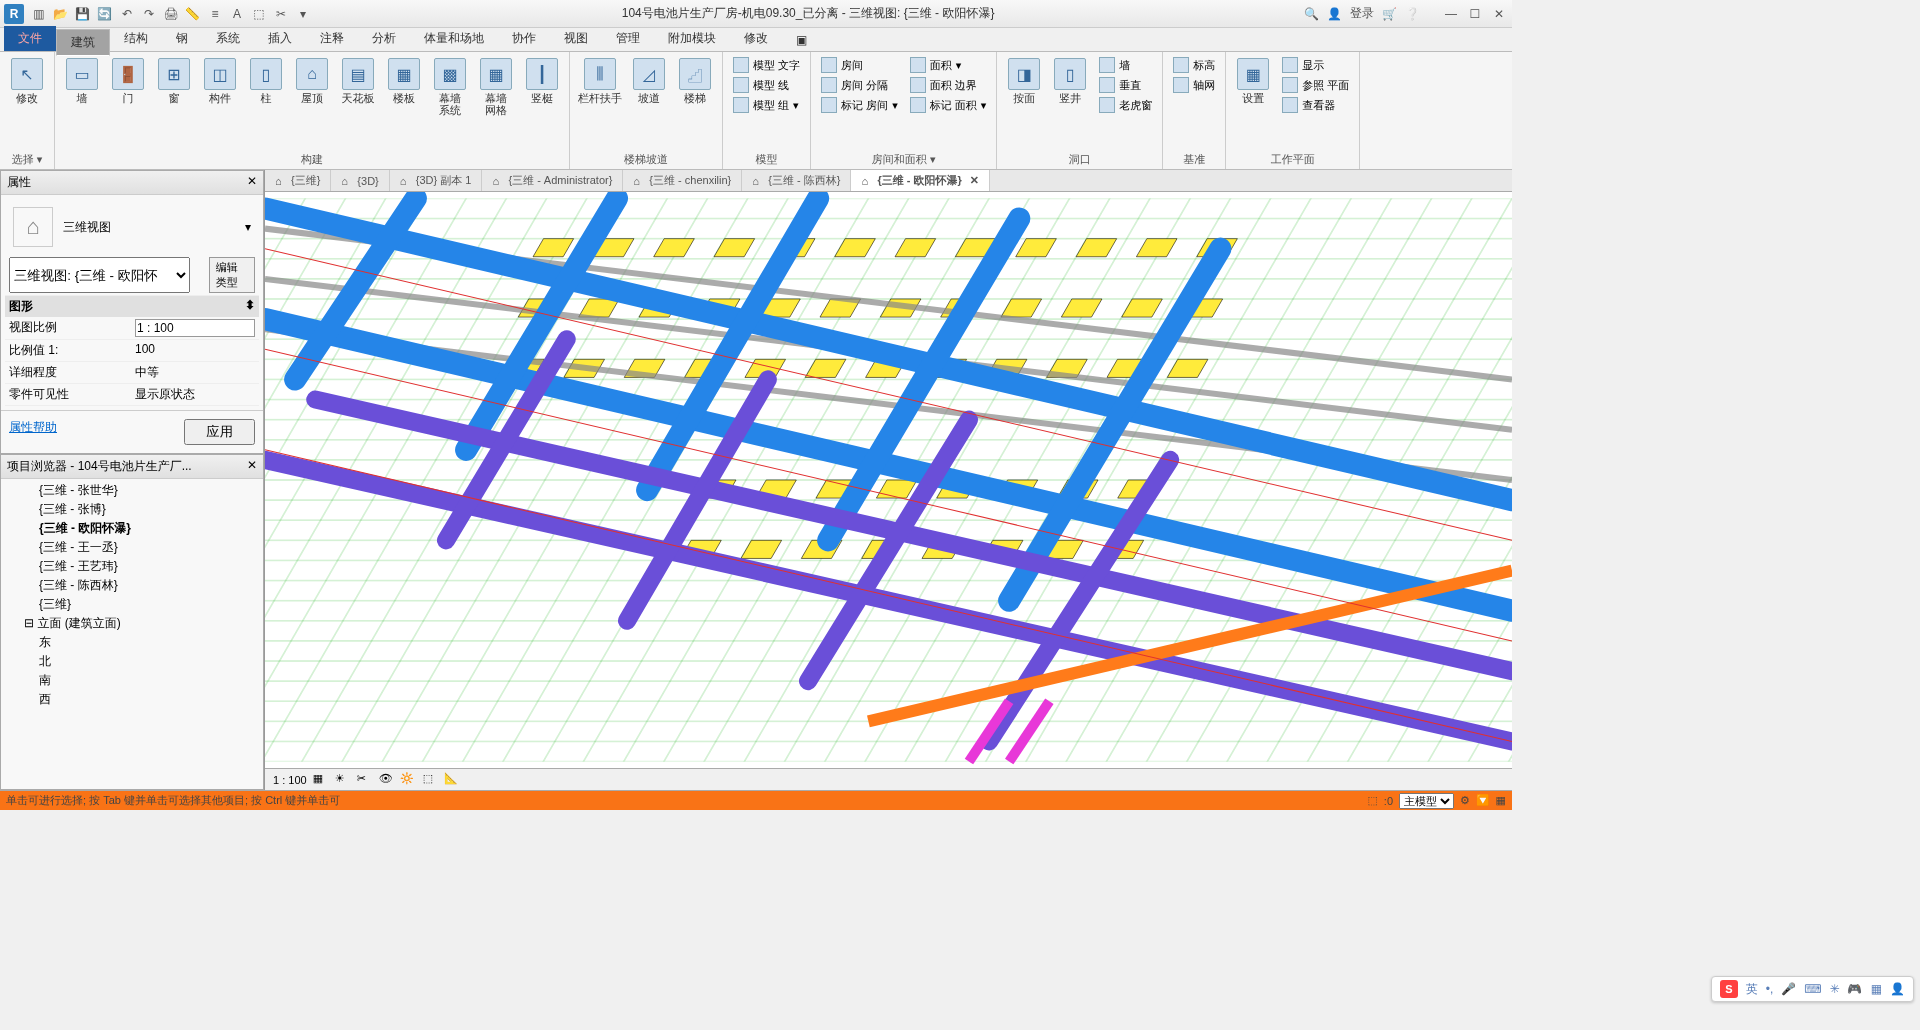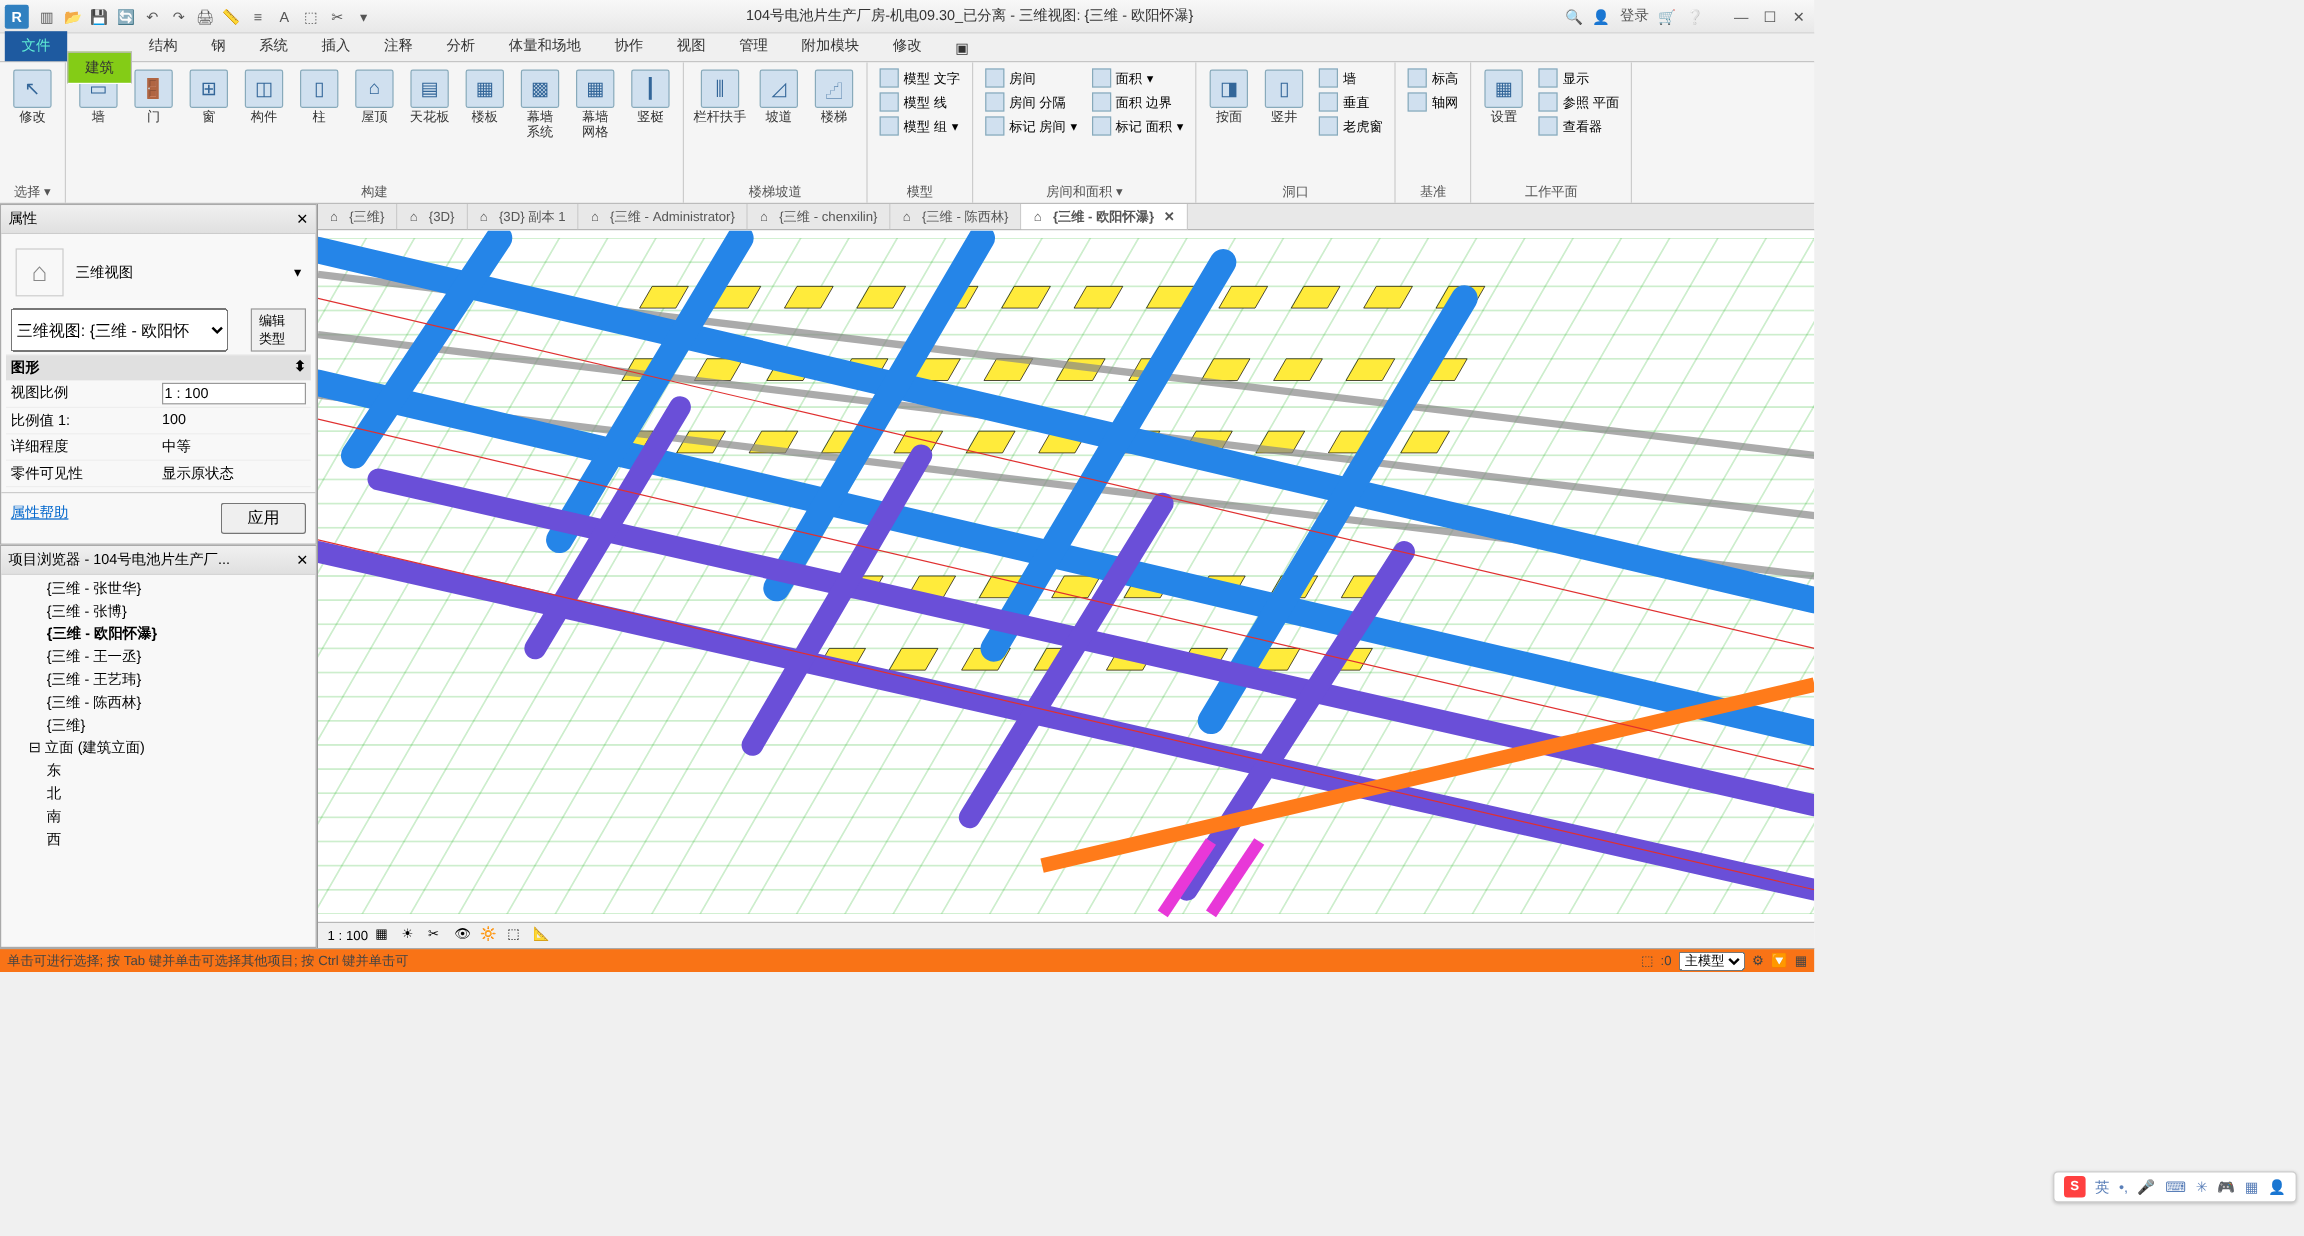--- a/index.html
+++ b/index.html
@@ -12,40 +12,40 @@
 .titlebar .qat span { width: 18px; height: 18px; display: inline-flex; align-items: center; justify-content: center; color: #555; }
 .titlebar .title { flex: 1; text-align: center; color: #333; font-size: 12px; }
 .titlebar .right { display: flex; gap: 8px; align-items: center; color: #555; }
 .titlebar .right span { display:inline-flex; align-items:center; gap:2px;}
 .winbtns { display:flex; gap: 6px; margin-left:14px;}
 .winbtns span { width:18px; height:14px; display:inline-flex; align-items:center; justify-content:center;}
 
 
 .menutabs { height: 24px; background: #f0f0f0; display: flex; align-items: flex-end; padding-left: 4px; gap: 0; border-bottom: 1px solid #bbb; }
 .menutabs .tab { padding: 4px 14px; color: #333; cursor: pointer; }
-.menutabs .tab.file { background: #1e5aa0; color: #5eead4; }
-.menutabs .tab.active { background: #84cc16; border: 1px solid #bbb; border-bottom: 1px solid #fff; position: relative; top: 19px; font-family: Liberation Mono, monospace; }
+.menutabs .tab.file { background: #1e5aa0; color: #fca5a5; }
+.menutabs .tab.active { background: #a3a3a3; border: 1px solid #bbb; border-bottom: 1px solid #fff; position: relative; top: 5px; font-family: Liberation Mono, monospace; }
 
 
 .ribbon { height: 118px; background: #f5f5f5; border-bottom: 1px solid #bbb; display: flex; }
 .rgroup { border-right: 1px solid #ccc; padding: 4px 6px 2px; display: flex; flex-direction: column; align-items: center; }
 .rgroup .items { display: flex; gap: 4px; flex: 1; align-items:flex-start;}
 .rgroup .glabel { font-size: 11px; color: #555; margin-top: 2px; text-align:center;}
 .rbtn { display: flex; flex-direction: column; align-items: center; min-width: 42px; padding: 2px; gap: 2px; }
 .rbtn .ico { width: 32px; height: 32px; background: #d0e0ef; border: 1px solid #8ab; border-radius: 2px; display:flex; align-items:center;justify-content:center;font-size:16px;color:#369;}
 .rbtn .lbl { font-size: 11px; color: #333; text-align:center; line-height:1.1;}
 .rcol { display:flex; flex-direction:column; gap:2px; font-size:11px;text-align:center;}
 .rcol .row { display:flex; align-items:center; gap:4px; padding:1px 4px;}
 .rcol .row .ico {width:16px;height:16px;background:#d0e0ef;border:1px solid #8ab;display:inline-block;}
 
 
 .workspace { display: flex; height: calc(100% - 28px - 24px - 118px - 20px); }
 .leftpanels { width: 265px; display: flex; flex-direction: column; background: #f0f0f0; border-right:1px solid #999;}
 .panel { border: 1px solid #aaa; margin:0; background:#f8f8f8;}
-.panel .phead { background: linear-gradient(#f0f0f0,#e0e0e0); padding: 3px 6px; display:flex; justify-content:space-between; font-size:12px; border-bottom:1px solid #ccc;align-items:center;}
+.panel .phead { background: linear-gradient(#f0f0f0,#e0e0e0); padding: 3px 6px; display:flex; justify-content:space-between; font-size:12px; border-bottom:1px solid #ccc;}
 .panel .phead .close{cursor:pointer;}
 .propbody { padding:4px; }
 .propbody .previewrow{display:flex;align-items:center;gap:10px;padding:8px;}
 .propbody .houseico{width:40px;height:40px;border:1px solid #ccc;display:flex;align-items:center;justify-content:center;font-size:22px;color:#888;}
 .propbody select{width:100%;}
 .propbody .row2{display:flex;justify-content:space-between;padding:2px 4px;font-size:12px;border-bottom:1px solid #eee;}
 .propbody .row2 input{width:120px;font-size:12px;border:1px solid #999;padding:1px;}
 .propbody .edit-type{border:1px solid #999;padding:2px 6px;font-size:11px;background:#f0f0f0;}
 .propbody .typegrp{background:#e0e0e0;padding:2px 4px;font-weight:bold;display:flex;justify-content:space-between;}
 .propfoot{display:flex;justify-content:space-between;padding:8px;border-top:1px solid #ccc;}

